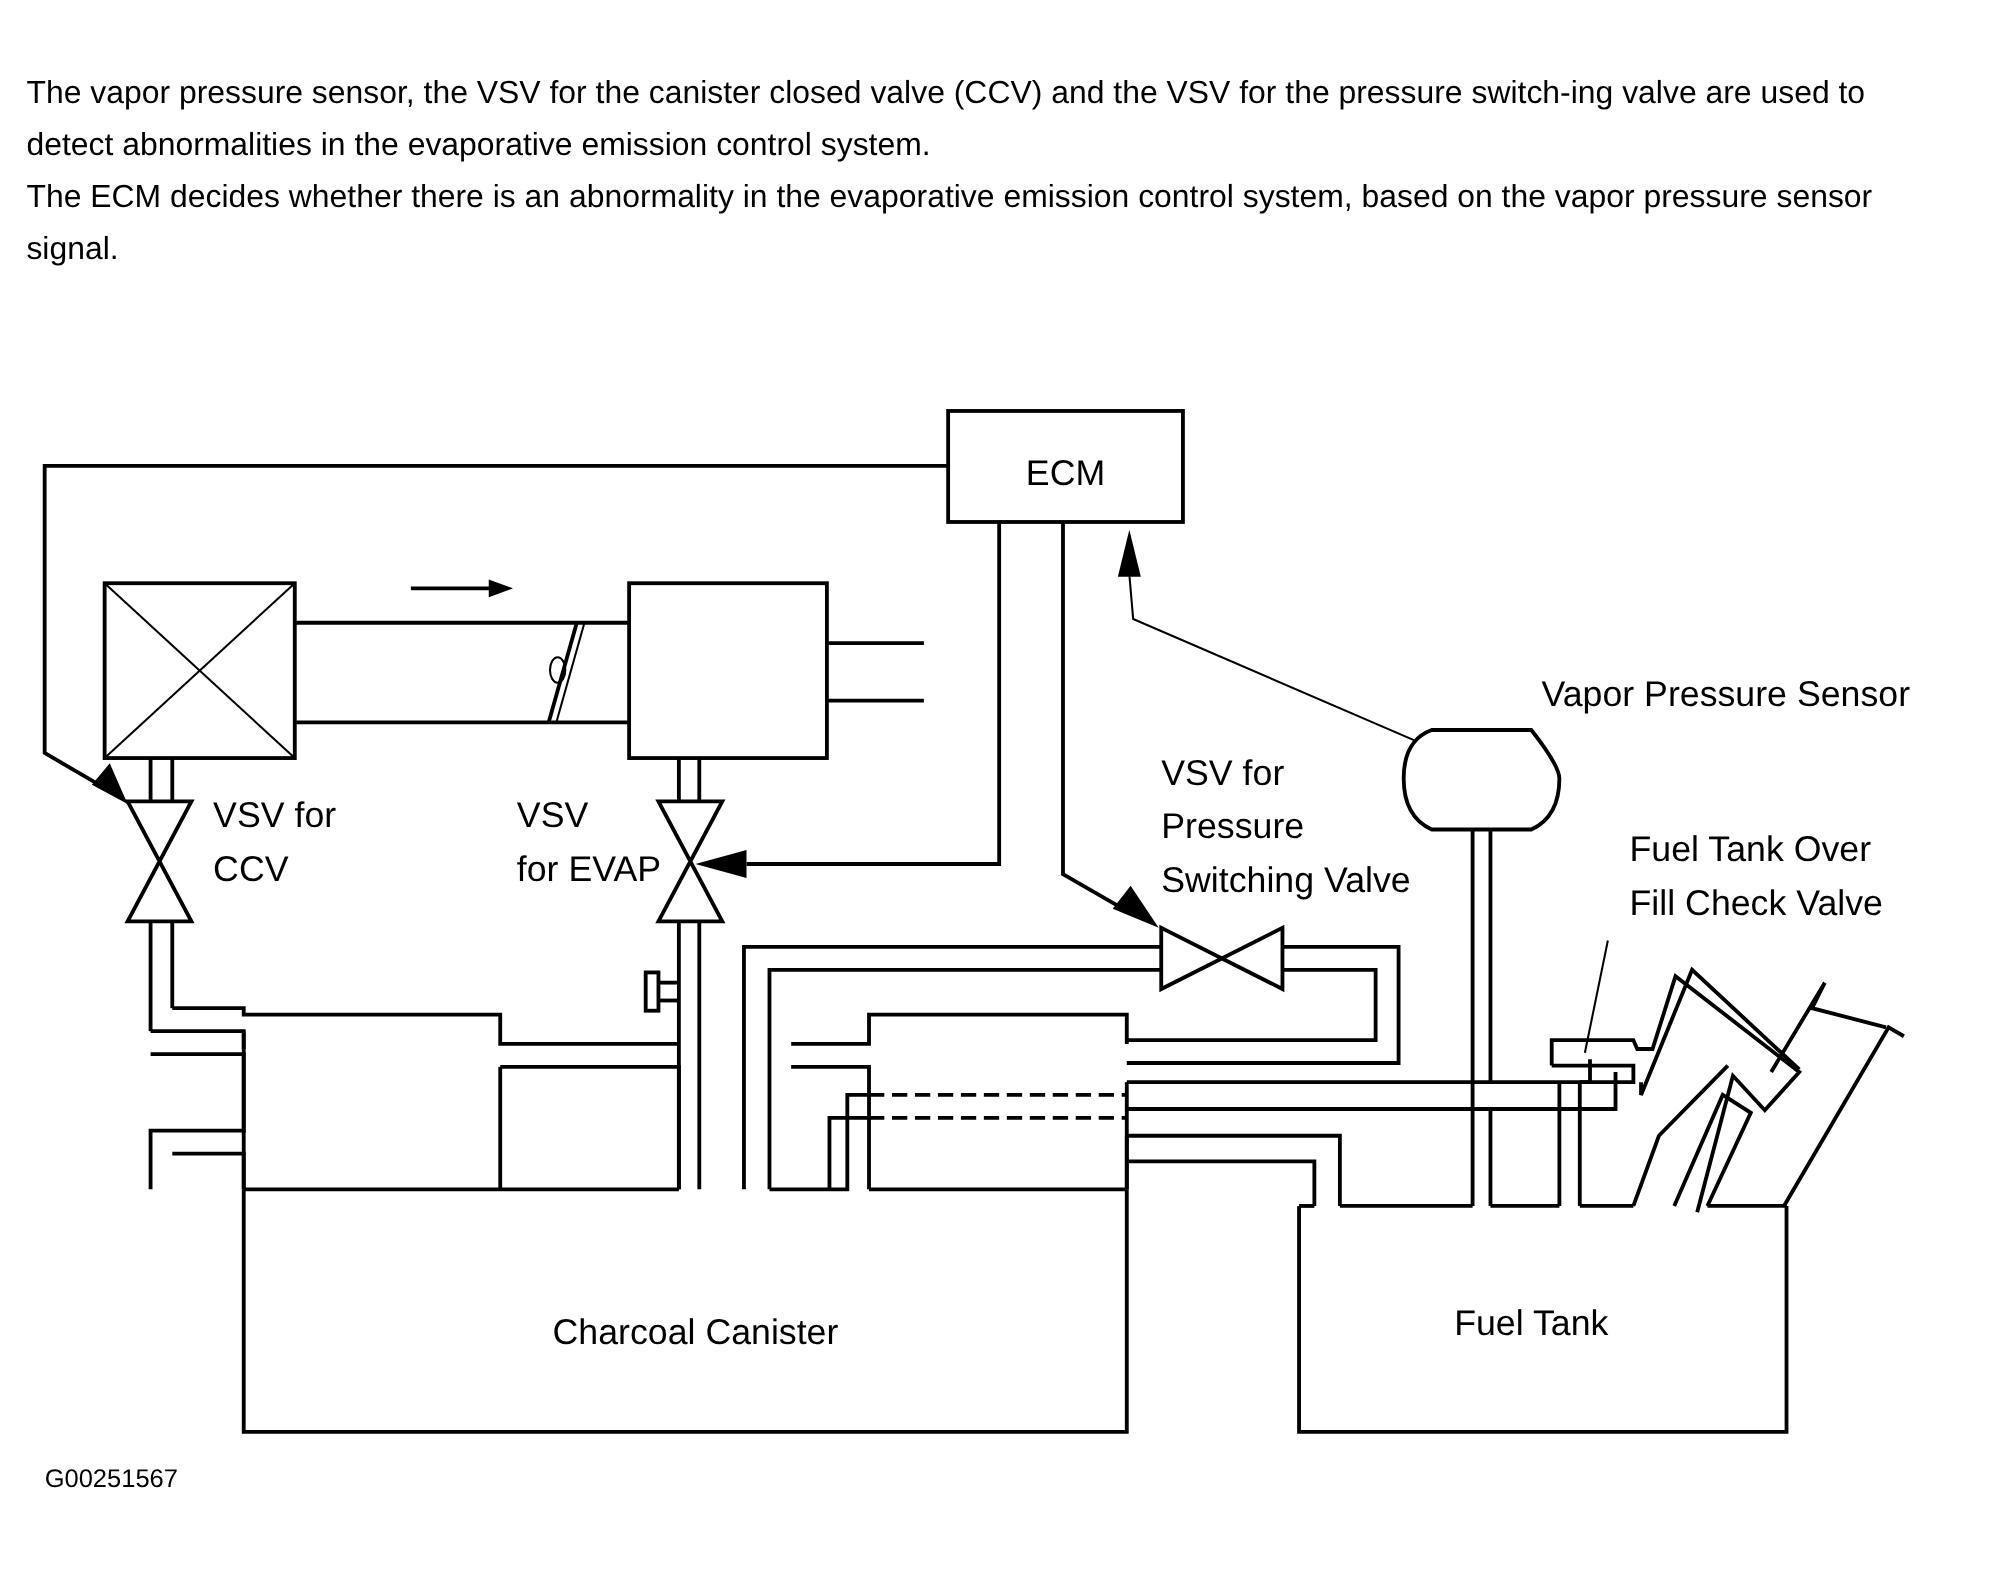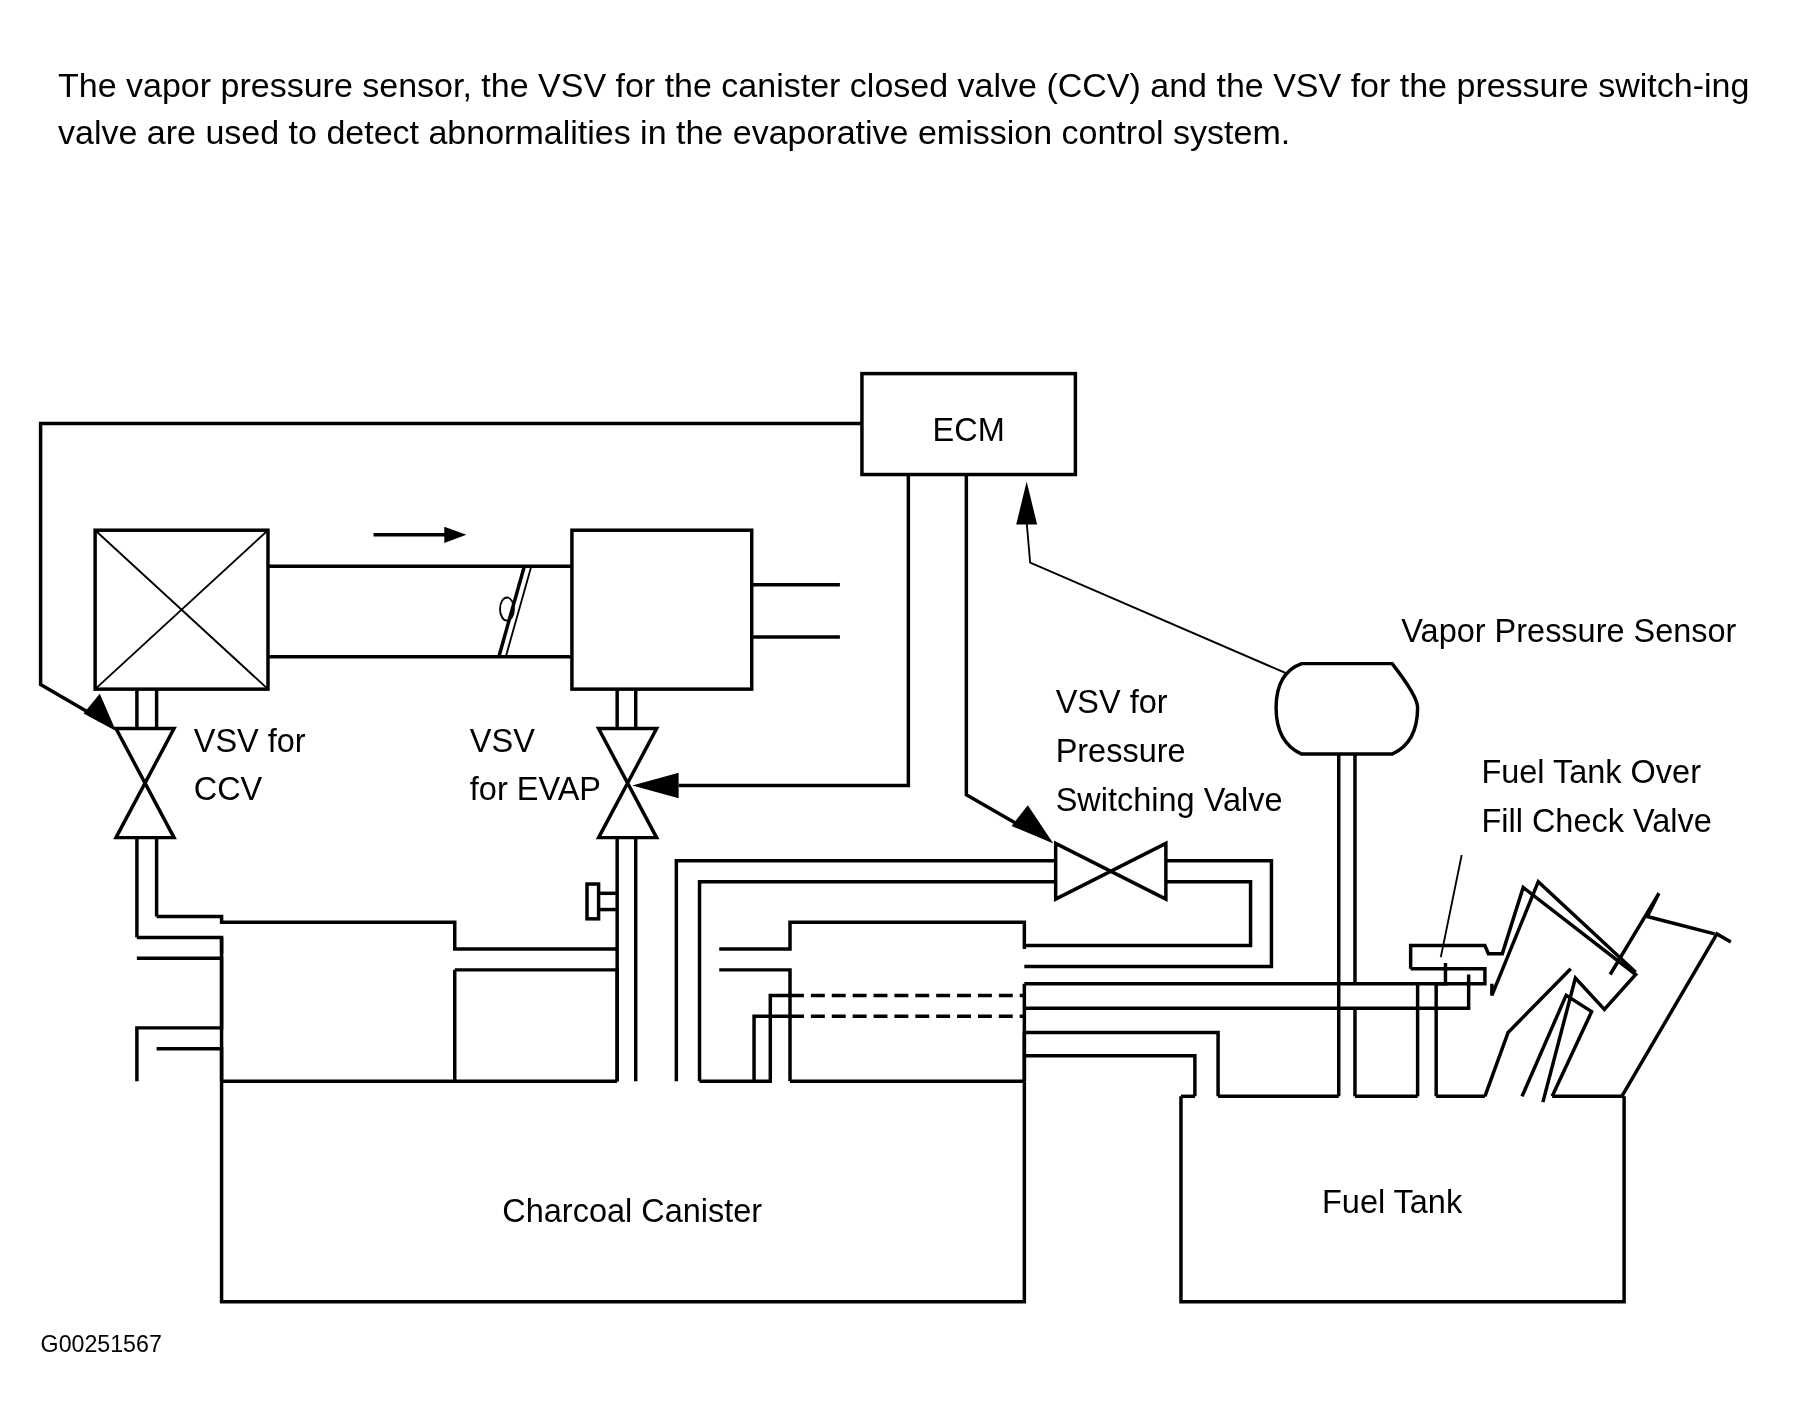--- a/index.html
+++ b/index.html
@@ -1,29 +1,30 @@
 <!DOCTYPE html>
 <html><head>
 <meta charset="utf-8">
 <style>
   html, body { margin:0; padding:0; background:#ffffff; }
   body { width:1819px; height:1427px; position:relative; overflow:hidden; font-family:"Liberation Sans", sans-serif; }
-  #desc { position:absolute; left:58px; top:62px; width:1740px; font-size:34px; line-height:47px; color:#000; }
+  #desc { position:absolute; left:24px; top:62px; width:1740px; font-size:29px; line-height:47px; color:#000; }
   #desc p { margin:0; }
   svg { position:absolute; left:0; top:0; }
   .ln { stroke:#000; stroke-width:3; fill:none; }
   .thin { stroke:#000; stroke-width:1.6; fill:none; }
   .lbl { font-family:"Liberation Sans", sans-serif; font-size:28px; fill:#000; }
   .dash { stroke:#000; stroke-width:3; fill:none; stroke-dasharray:12 6; }
 </style>
 </head>
 <body>
 
 <div id="desc">
   <p>The vapor pressure sensor, the VSV for the canister closed valve (CCV) and the VSV for the pressure switch-ing valve are used to detect abnormalities in the evaporative emission control system.</p>
+  <p>The ECM decides whether there is an abnormality in the evaporative emission control system, based on the vapor pressure sensor signal.</p>
 </div>
 
 <svg width="1819" height="1427" viewBox="0 0 1568 1230">
   <defs>
     <marker id="ah" markerWidth="10" markerHeight="10" refX="9" refY="5" orient="auto" markerUnits="userSpaceOnUse">
     </marker>
   </defs>
 
   <g>
     <rect class="ln" x="743" y="322" width="184" height="87"></rect>

